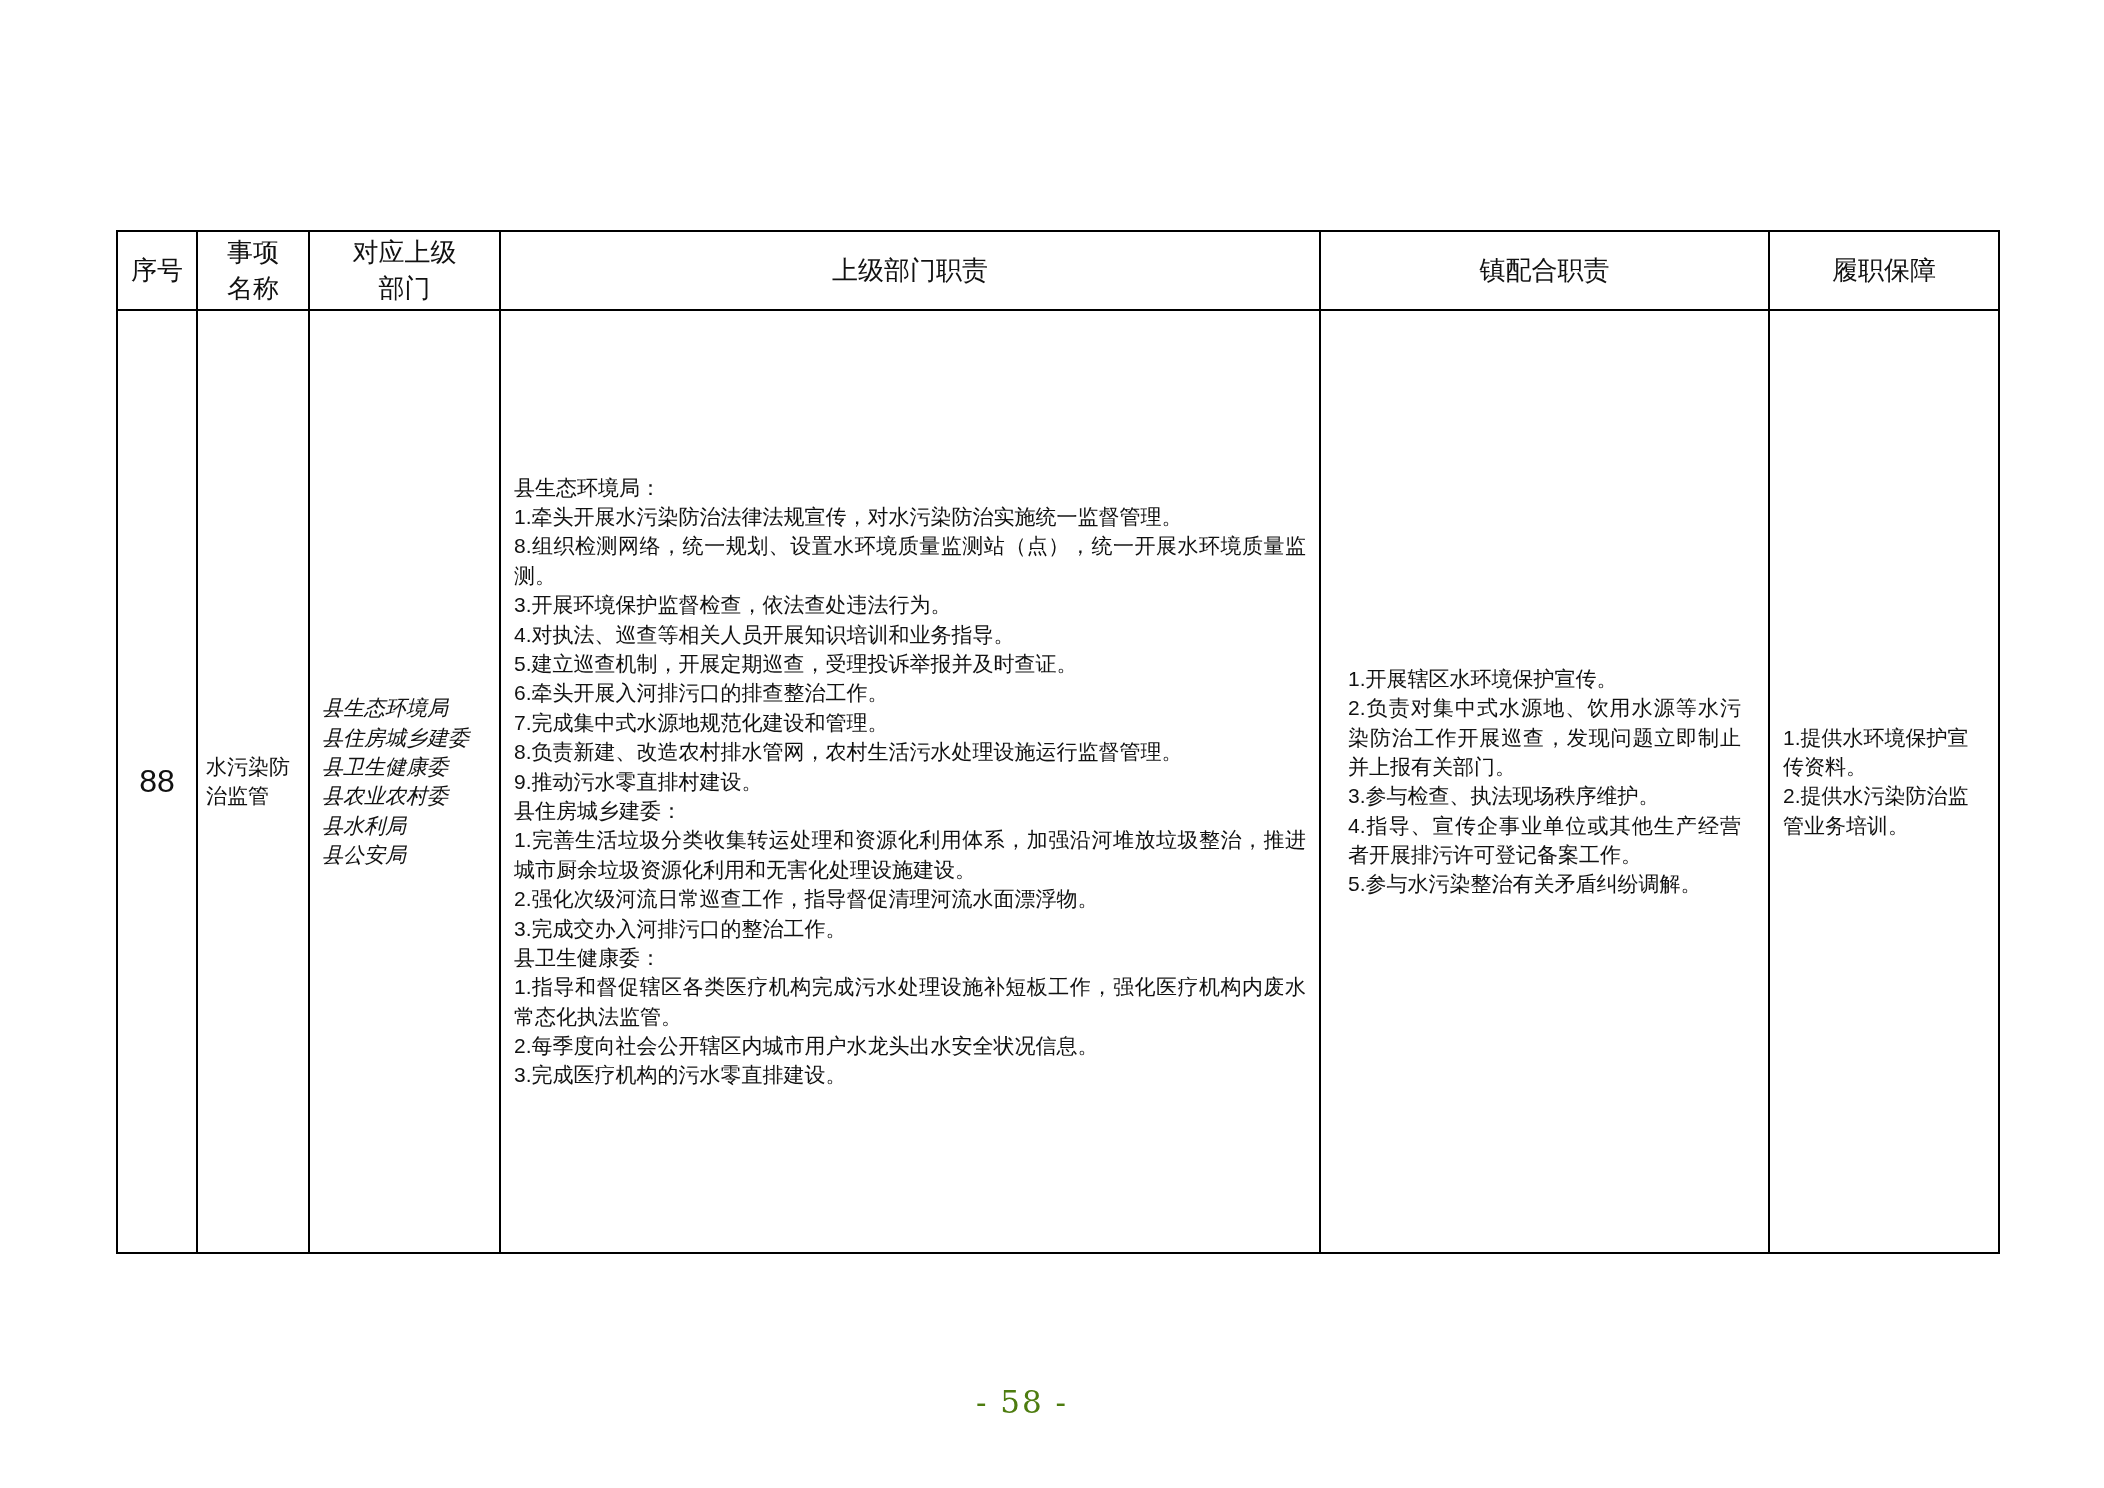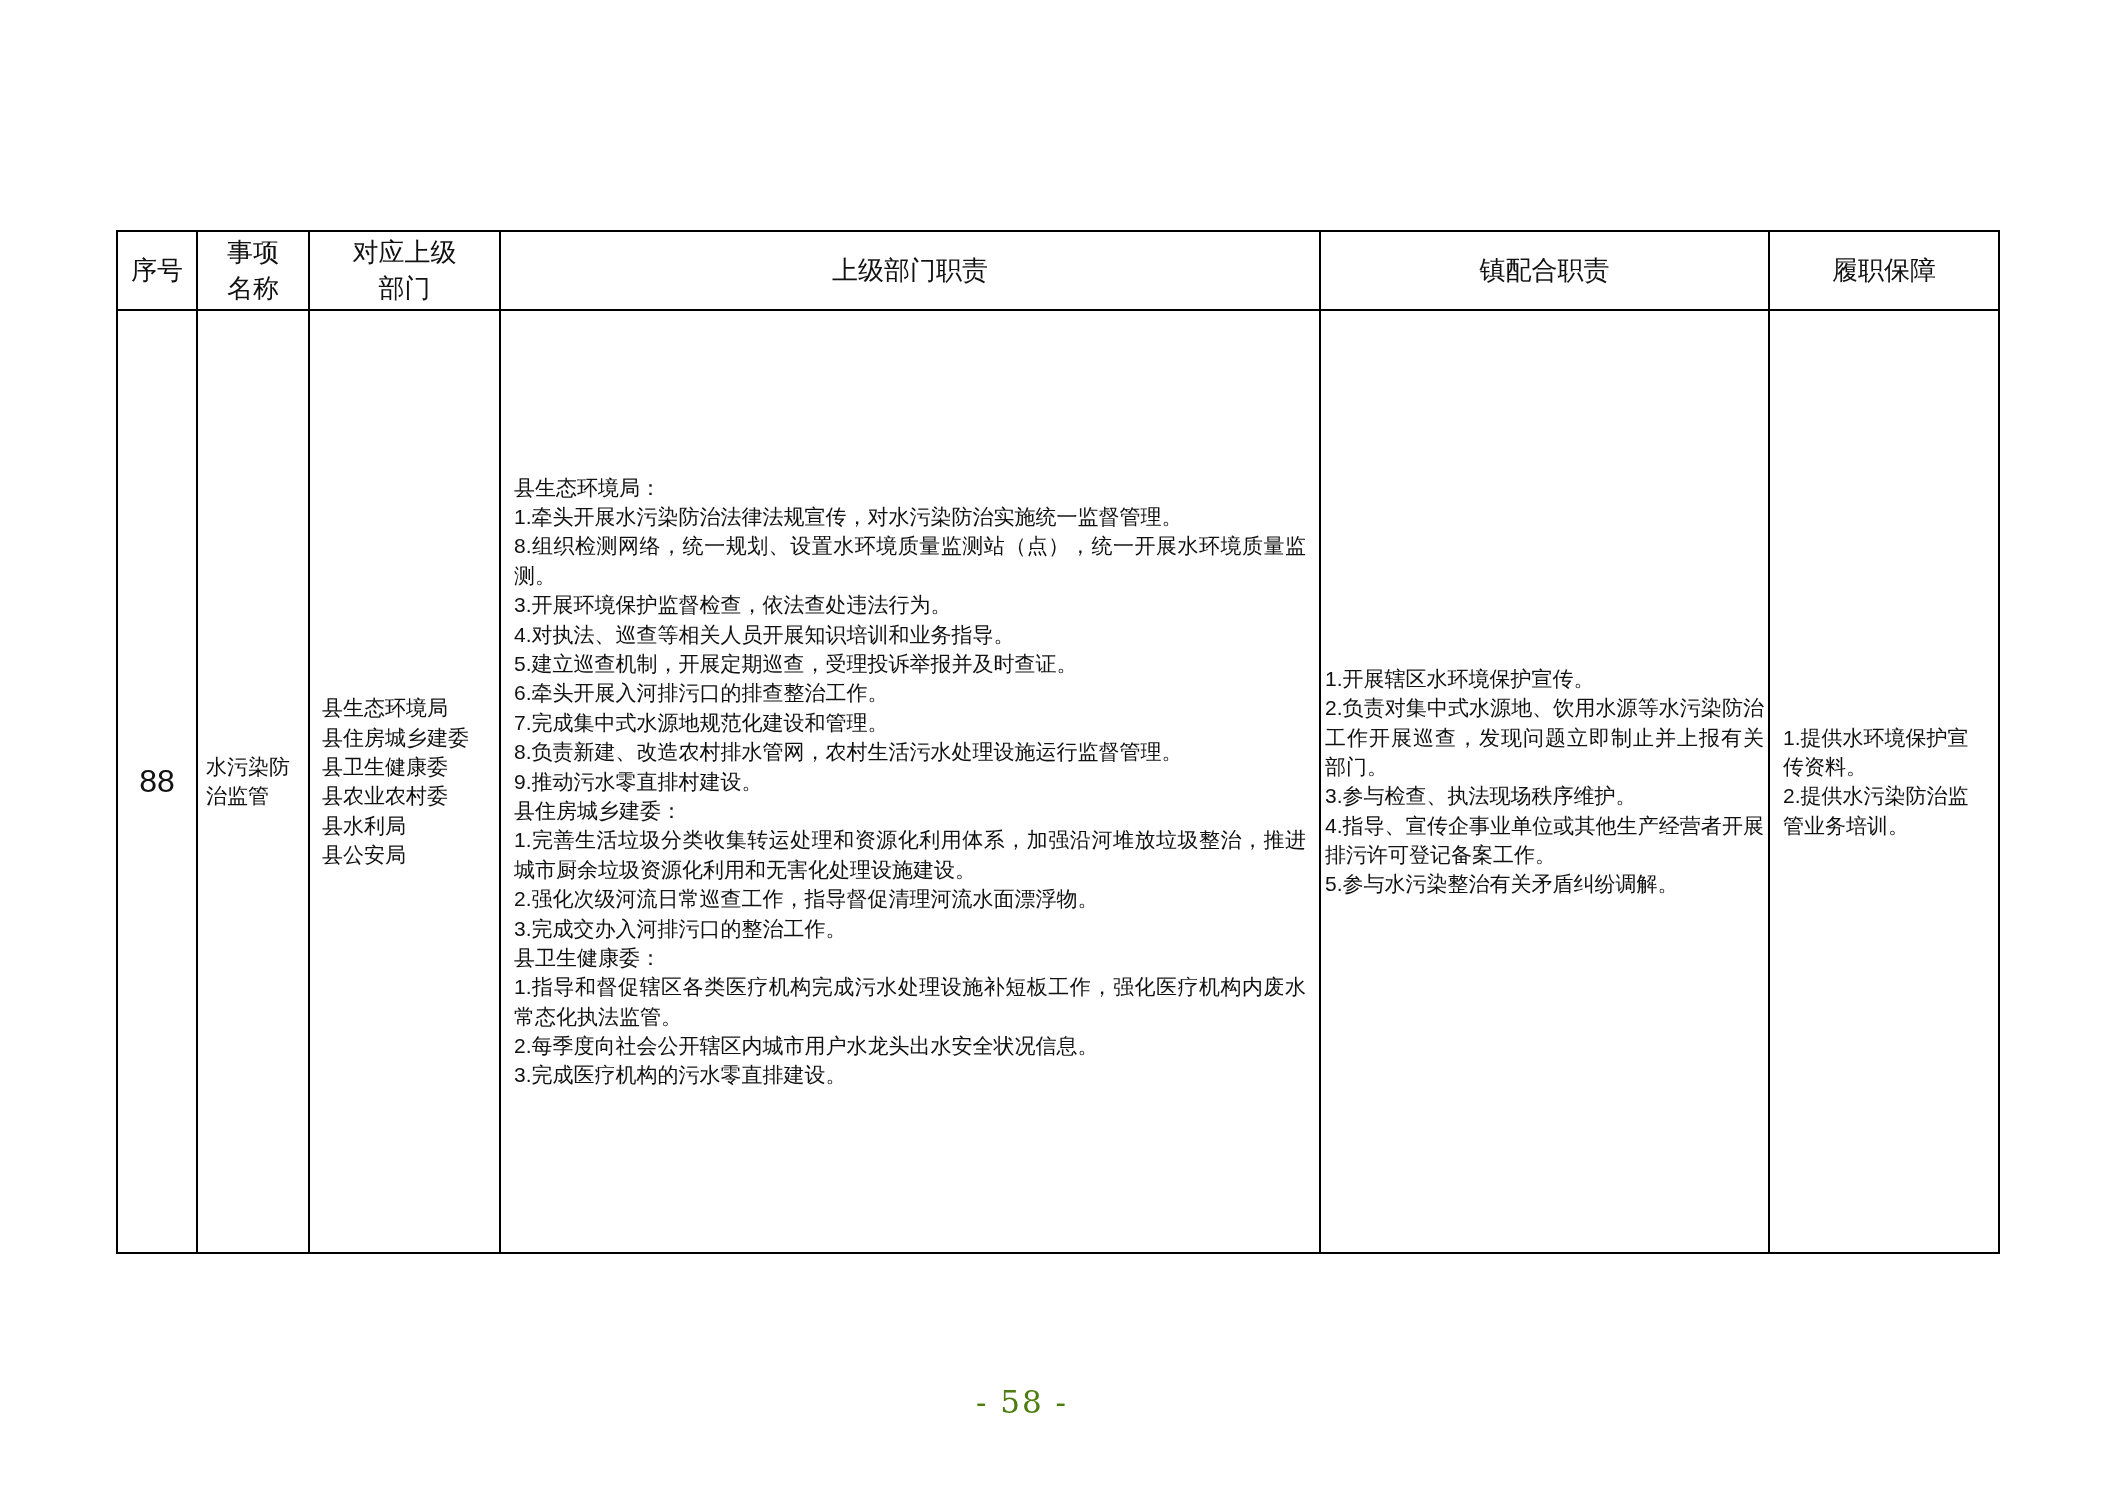--- a/index.html
+++ b/index.html
@@ -57,27 +57,28 @@
     text-align: center;
     font-size: 32px;
   }
   td.c-item {
     padding: 0 8px;
     text-align: left;
   }
   td.c-depts {
     padding: 0 12px;
     text-align: left;
+    font-style: italic;
   }
   td.c-superior {
     padding: 0 13px;
     text-align: justify;
   }
   td.c-town {
-    padding: 0 4px;
+    padding: 0 27px;
     text-align: justify;
   }
   td.c-guarantee {
     padding: 8px 13px;
     text-align: left;
   }
   .page-number {
     position: absolute;
     top: 1384px;
     left: 0;

